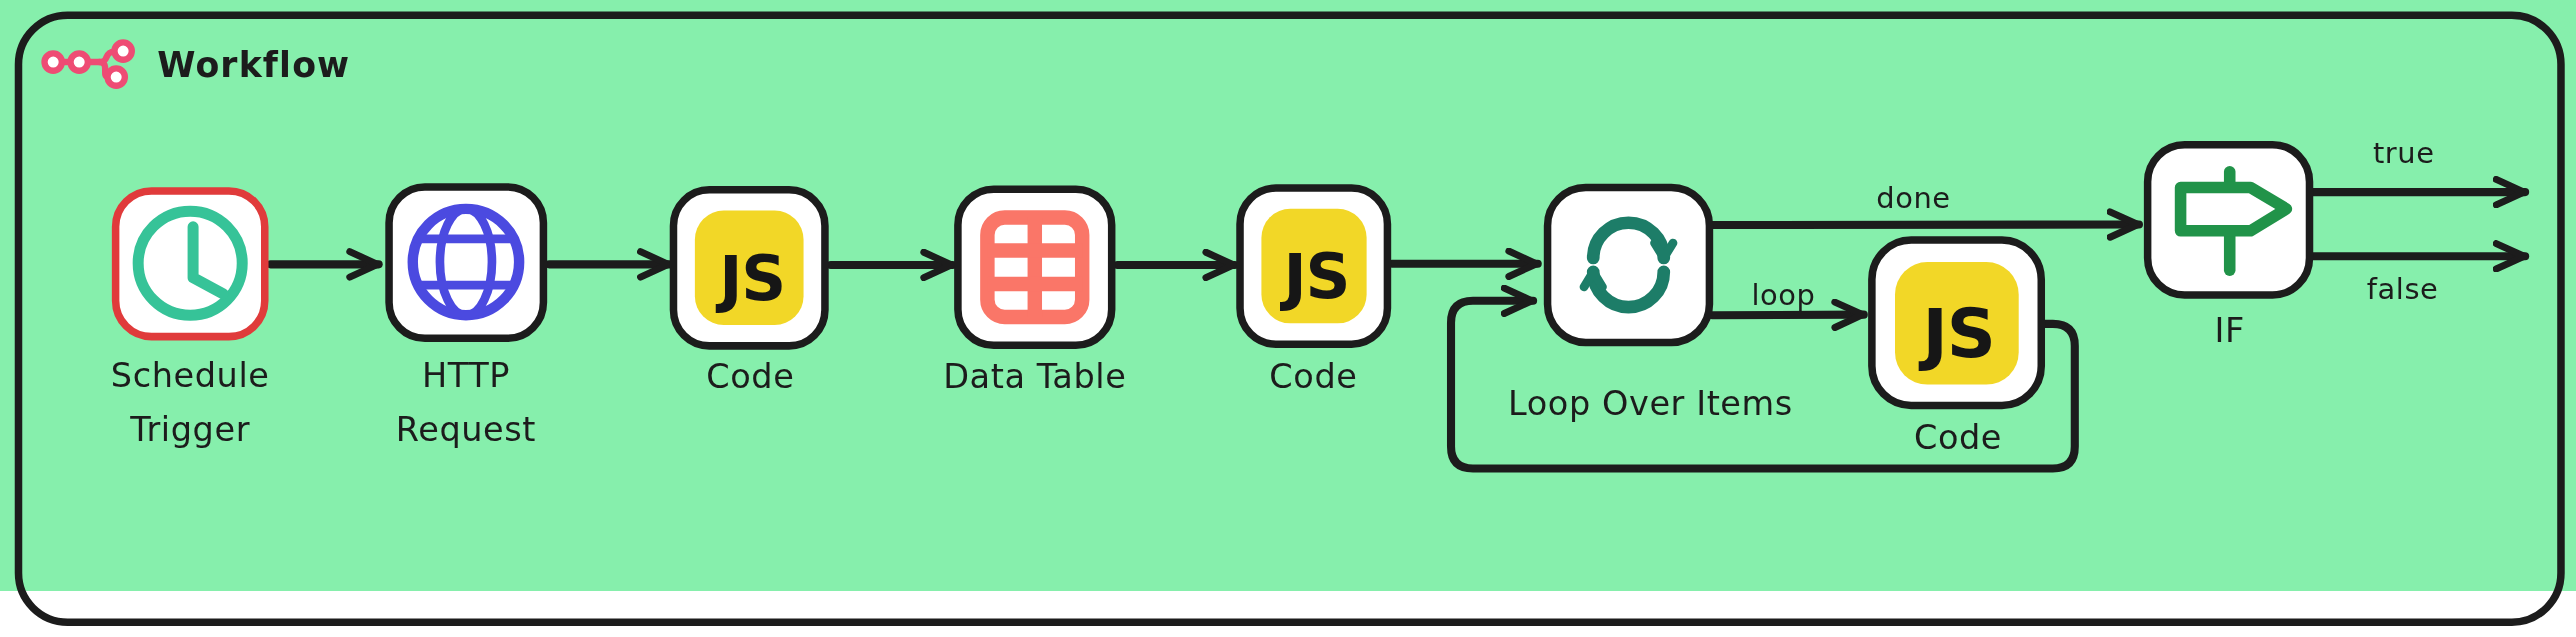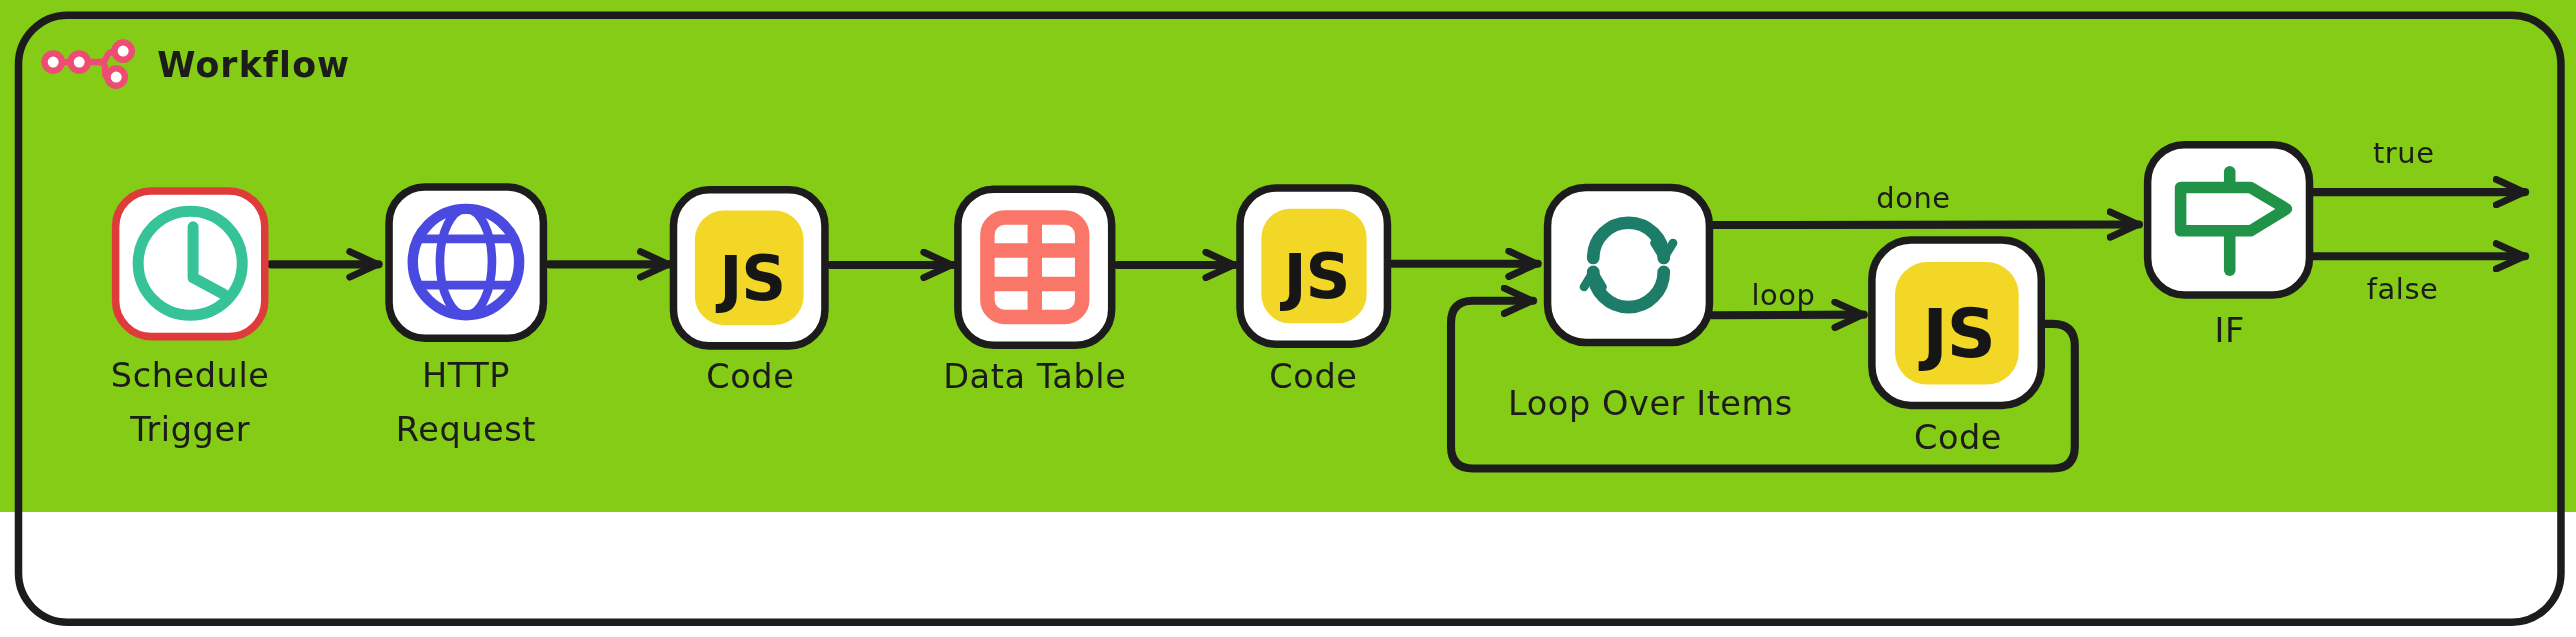--- a/index.html
+++ b/index.html
@@ -1,16 +1,16 @@
 <!DOCTYPE html>
 <html style="--ink: #1c1c1c; --brand-pink: #ee4c74; --node-red: #e03b3b; --clock-teal: #36c398; --globe-blue: #4b4ae0; --js-yellow: #f2d727; --js-ink: #161616; --table-coral: #fa7668; --loop-green: #1d7d68; --if-green: #219349;font-size:9.2px"><head>
 <meta charset="utf-8">
 <style>
   html,body{margin:0;padding:0;background:#ffffff;width:2576px;height:638px;overflow:hidden;}
-  .stage{position:relative;width:2576px;height:512px;background:#84cc16;
+  .stage{position:relative;width:2576px;height:591px;background:#86efac;
          font-family:"DejaVu Sans","Liberation Sans",sans-serif;}
   svg{position:absolute;left:0;top:0;}
   .cap{stroke-linecap:round;stroke-linejoin:round;}
   .frame{fill:none;stroke:var(--ink);stroke-width:13;}
   .logo{fill:none;stroke:var(--brand-pink);stroke-width:11;}
   .logo-dot{fill:#fff;stroke:var(--brand-pink);stroke-width:11;}
   .title{fill:var(--ink);font-size:60px;font-weight:600;letter-spacing:2px;}
   .node-box{fill:#fff;stroke:var(--ink);stroke-width:13;}
   .red-box{stroke:var(--node-red);}
   .clock{fill:none;stroke:var(--clock-teal);stroke-width:19;}

